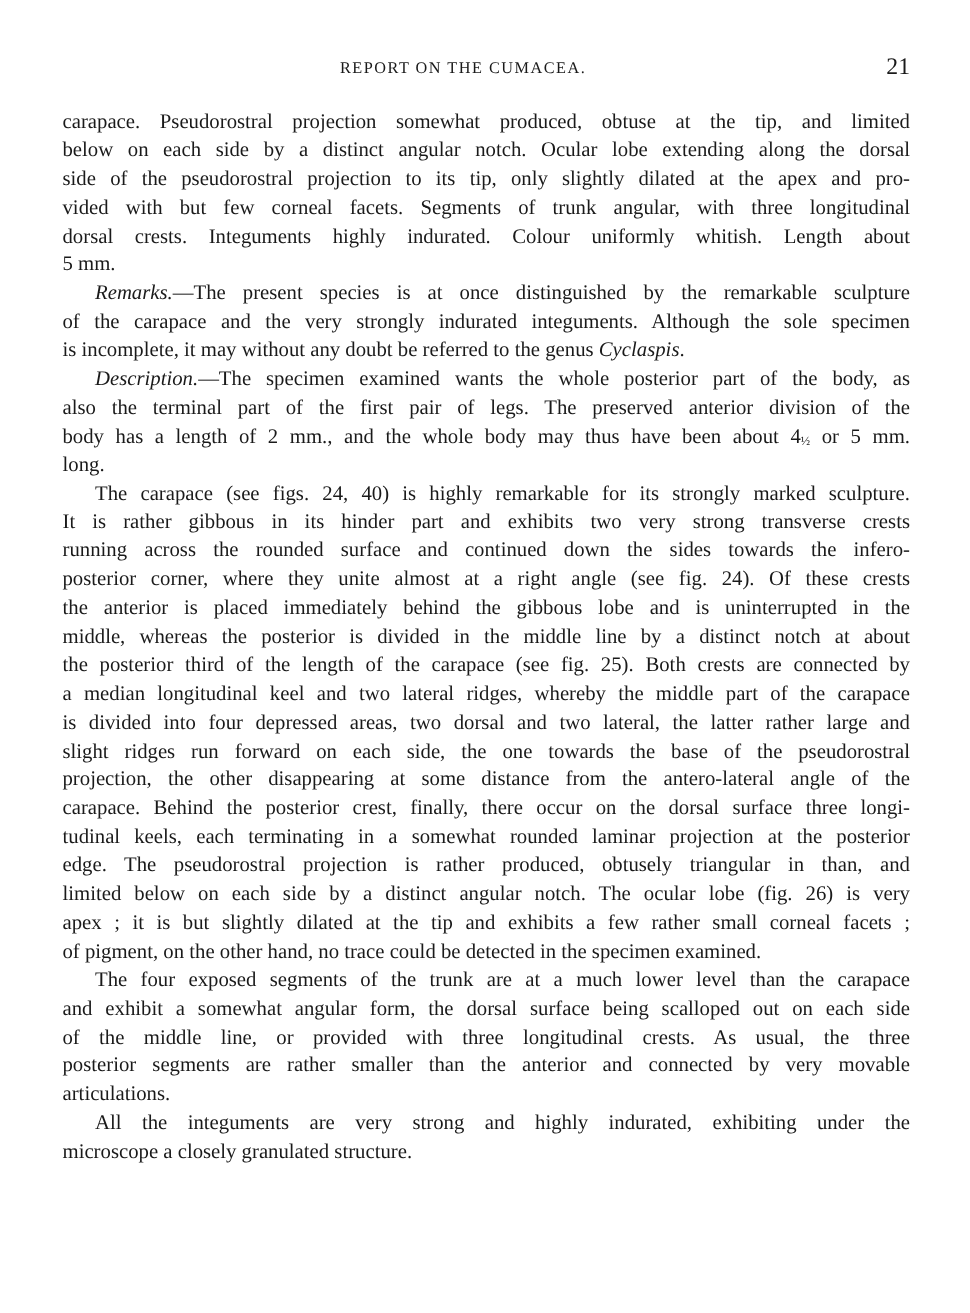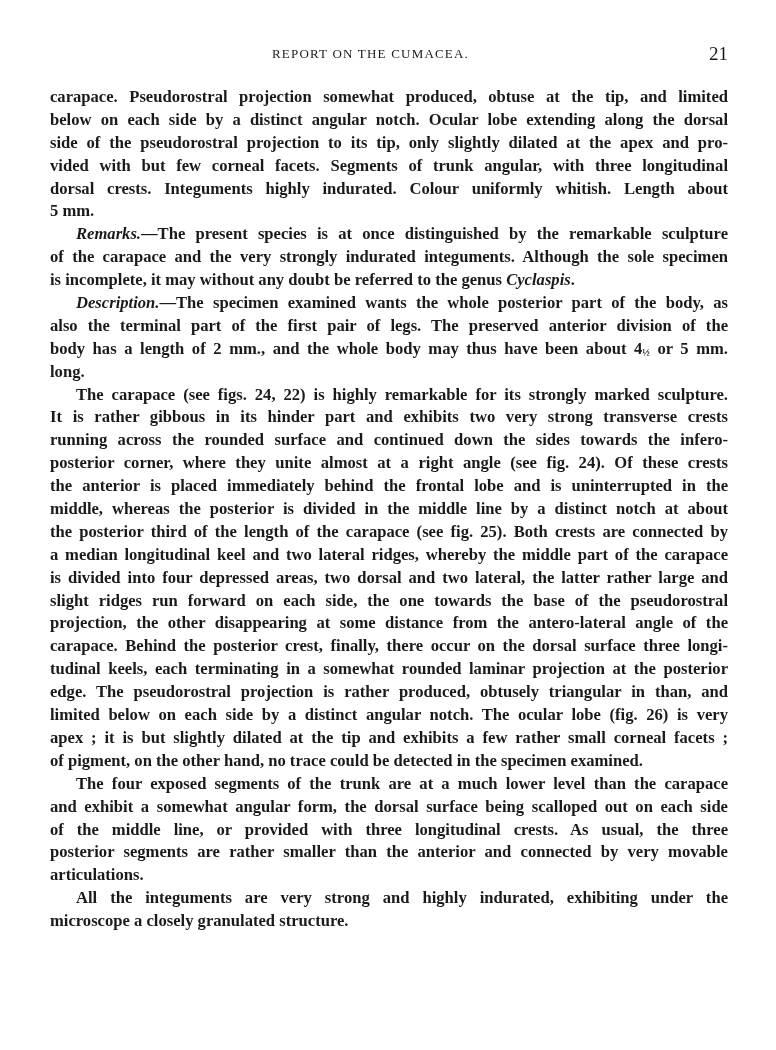--- a/index.html
+++ b/index.html
@@ -56,21 +56,20 @@
       margin: 0;
       text-indent: 0;
     }
     .line {
       display: block;
       text-align: justify;
       text-align-last: justify;
       white-space: nowrap;
       height: 22.9px;
       overflow: visible;
-      font-weight: bold;
     }
     .line.last {
       text-align-last: left;
     }
     .line.indent {
       padding-left: 26px;
     }
     .line-inner {
       display: inline-block;
       width: 100%;
@@ -116,25 +115,25 @@
     </div>
 
     <div class="para">
       <span class="line indent"><span class="line-inner"><span class="it">Description.</span><span>—The specimen examined wants the whole posterior part of the body, as</span></span></span>
       <span class="line"><span class="line-inner">also the terminal part of the first pair of legs.  The preserved anterior division of the</span></span>
       <span class="line"><span class="line-inner"><span>body has a length of 2 mm., and the whole body may thus have been about 4</span><span class="frac">½</span><span> or 5 mm.</span></span></span>
       <span class="line last"><span class="line-inner">long.</span></span>
     </div>
 
     <div class="para">
-      <span class="line indent"><span class="line-inner">The carapace (see figs. 24, 22) is highly remarkable for its strongly marked sculpture.</span></span>
+      <span class="line indent"><span class="line-inner">The carapace (see figs. 24, 40) is highly remarkable for its strongly marked sculpture.</span></span>
       <span class="line"><span class="line-inner">It is rather gibbous in its hinder part and exhibits two very strong transverse crests</span></span>
       <span class="line"><span class="line-inner">running across the rounded surface and continued down the sides towards the infero-</span></span>
       <span class="line"><span class="line-inner">posterior corner, where they unite almost at a right angle (see fig. 24).  Of these crests</span></span>
-      <span class="line"><span class="line-inner">the anterior is placed immediately behind the frontal lobe and is uninterrupted in the</span></span>
+      <span class="line"><span class="line-inner">the anterior is placed immediately behind the gibbous lobe and is uninterrupted in the</span></span>
       <span class="line"><span class="line-inner">middle, whereas the posterior is divided in the middle line by a distinct notch at about</span></span>
       <span class="line"><span class="line-inner">the posterior third of the length of the carapace (see fig. 25).  Both crests are connected by</span></span>
       <span class="line"><span class="line-inner">a median longitudinal keel and two lateral ridges, whereby the middle part of the carapace</span></span>
       <span class="line"><span class="line-inner">is divided into four depressed areas, two dorsal and two lateral, the latter rather large and</span></span>
       <span class="line"><span class="line-inner">slight ridges run forward on each side, the one towards the base of the pseudorostral</span></span>
       <span class="line"><span class="line-inner">projection, the other disappearing at some distance from the antero-lateral angle of the</span></span>
       <span class="line"><span class="line-inner">carapace.  Behind the posterior crest, finally, there occur on the dorsal surface three longi-</span></span>
       <span class="line"><span class="line-inner">tudinal keels, each terminating in a somewhat rounded laminar projection at the posterior</span></span>
       <span class="line"><span class="line-inner">edge.  The pseudorostral projection is rather produced, obtusely triangular in than, and</span></span>
       <span class="line"><span class="line-inner">limited below on each side by a distinct angular notch.  The ocular lobe (fig. 26) is very</span></span>

